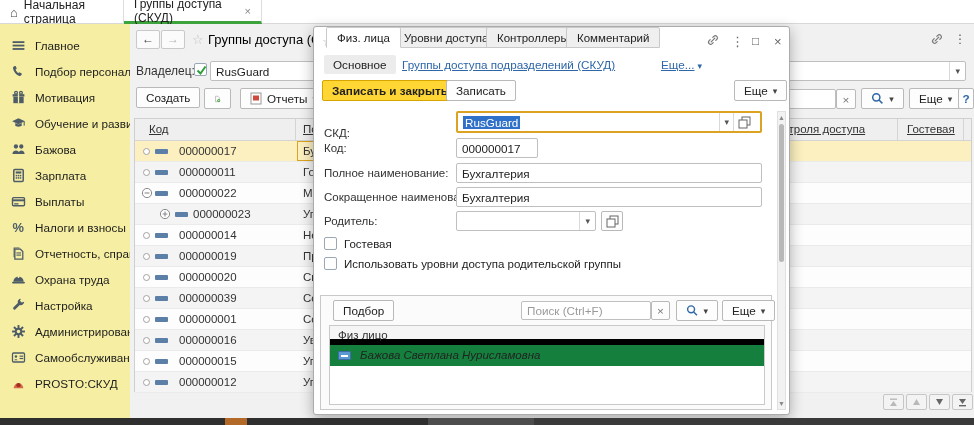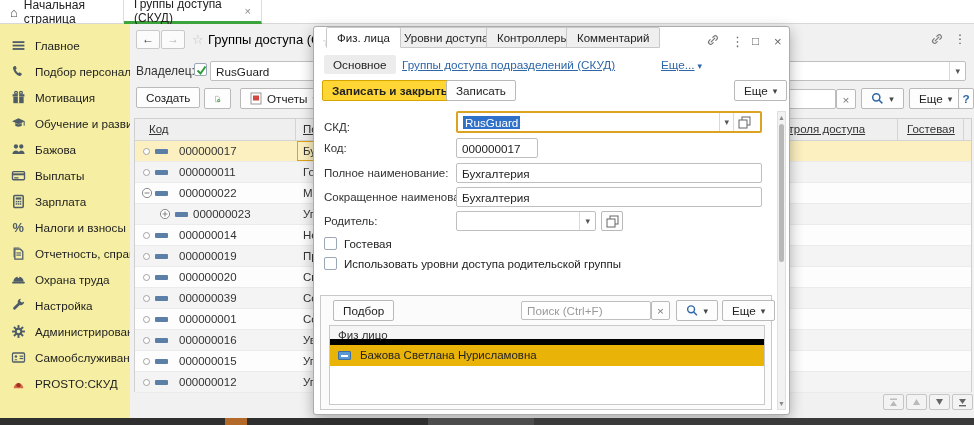--- a/index.html
+++ b/index.html
@@ -96,21 +96,21 @@
           border-radius:2px 2px 0 0; padding:0 10px; display:flex; align-items:center;
           font-size:11.5px; color:#222; }
   .itab.active { background:#fff; border-bottom:1px solid #fff; z-index:3; }
   #ipanel { position:absolute; left:6px; top:268px; width:452px; height:115px; border:1px solid #c9c9c9;
             background:#fbfbfb; }
   #itable { position:absolute; left:8px; top:29px; width:436px; height:80px; background:#fff;
             border:1px solid #c9c9c9; }
   #itable-head { height:19px; background:#f5f5f5; border-bottom:6px solid #000000; font-size:11.5px;
                  color:#333; padding:3px 0 0 8px; }
   .prow { position:relative; height:21px; font-size:11.5px; }
-  .prow.sel { background:#eab308; }
+  .prow.sel { background:#15803d;font-style:italic; }
   .person-ic { position:absolute; left:8px; top:6px; width:13px; height:9px; background:#5b97d0;
                border:1px solid #3c6ea6; border-radius:1px; }
   .person-ic:after { content:""; position:absolute; left:2px; top:3px; width:7px; height:2px; background:#fff; }
   .prow .nm { position:absolute; left:30px; top:4px; color:#222; }
 
   
   .vscroll { position:absolute; width:9px; background:#f2f2f2; border:1px solid #e0e0e0; }
   .vthumb { position:absolute; left:1px; width:5px; background:#b8b8b8; border-radius:3px; }
   .varrow { position:absolute; left:0; width:100%; text-align:center; color:#8a8a8a; font-size:7px; }
 
@@ -179,45 +179,45 @@
       <div class="sb-item">
         <span class="ic">
           <svg width="15" height="15" viewBox="0 0 14 14">
             <circle cx="4.6" cy="4.2" r="2" fill="#4e5c68"></circle>
             <circle cx="9.6" cy="4.2" r="2" fill="#4e5c68"></circle>
             <path d="M1.3 11.2c0-2.1 2-3.2 3.3-3.2s3.3 1.1 3.3 3.2z" fill="#4e5c68"></path>
             <path d="M6.6 11.2c.2-1.8 1.8-3.2 3-3.2 1.3 0 3.1 1.1 3.1 3.2z" fill="#4e5c68"></path>
           </svg>
         </span>
                  <span class="lb">Бажова</span>
-      </div>
-      <div class="sb-item">
-        <span class="ic">
-          <svg width="15" height="15" viewBox="0 0 14 14">
-            <rect x="1.4" y="3.4" width="11.2" height="7.6" rx="1" fill="none" stroke="#4e5c68" stroke-width="1.3"></rect>
-            <rect x="1.4" y="5" width="11.2" height="1.8" fill="#4e5c68"></rect>
-            <rect x="3" y="8.6" width="4" height="1.2" fill="#4e5c68"></rect>
-          </svg>
-        </span>
-                 <span class="lb">Выплаты</span>
       </div>
       <div class="sb-item">
         <span class="ic">
           <svg width="15" height="15" viewBox="0 0 14 14">
             <rect x="2.6" y="1.4" width="8.8" height="11.2" rx="1" fill="none" stroke="#4e5c68" stroke-width="1.4"></rect>
             <rect x="4.4" y="3.2" width="5.2" height="2" fill="#4e5c68"></rect>
             <rect x="4.4" y="6.4" width="1.4" height="1.4" fill="#4e5c68"></rect>
             <rect x="6.3" y="6.4" width="1.4" height="1.4" fill="#4e5c68"></rect>
             <rect x="8.2" y="6.4" width="1.4" height="1.4" fill="#4e5c68"></rect>
             <rect x="4.4" y="8.6" width="1.4" height="1.4" fill="#4e5c68"></rect>
             <rect x="6.3" y="8.6" width="1.4" height="1.4" fill="#4e5c68"></rect>
             <rect x="8.2" y="8.6" width="1.4" height="1.4" fill="#4e5c68"></rect>
           </svg>
         </span>
                  <span class="lb">Зарплата</span>
+      </div>
+      <div class="sb-item">
+        <span class="ic">
+          <svg width="15" height="15" viewBox="0 0 14 14">
+            <rect x="1.4" y="3.4" width="11.2" height="7.6" rx="1" fill="none" stroke="#4e5c68" stroke-width="1.3"></rect>
+            <rect x="1.4" y="5" width="11.2" height="1.8" fill="#4e5c68"></rect>
+            <rect x="3" y="8.6" width="4" height="1.2" fill="#4e5c68"></rect>
+          </svg>
+        </span>
+                 <span class="lb">Выплаты</span>
       </div>
       <div class="sb-item">
         <span class="ic">
           <svg width="15" height="15" viewBox="0 0 14 14">
             <text x="1.4" y="11.4" font-size="12" font-weight="bold" fill="#4e5c68" font-family="Liberation Sans, sans-serif">%</text>
           </svg>
         </span>
                  <span class="lb">Налоги и взносы</span>
       </div>
       <div class="sb-item">
@@ -470,21 +470,21 @@
       </span>
     </div>
 
     <div class="btn btn-yellow" style="left:8px;top:53px;">Записать и закрыть</div>
     <div class="btn" style="left:132px;top:53px;">Записать</div>
     <div class="btn" style="left:420px;top:53px;">
       <span>Еще</span>
       <span class="caret">▾</span>
     </div>
 
-    <span class="fl" style="left:10px;top:94px;">СКД:</span>
+    <span class="fl" style="left:10px;top:100px;">СКД:</span>
     <div class="field" style="left:142px;top:84px;width:306px;height:22px;border:2px solid #dca322;">
       <span class="sel-text">RusGuard</span>
       <span class="combo-extra">
         <span class="seg">▾</span>
         <span class="seg">
           <svg class="open-ic" viewBox="0 0 13 13">
               <rect x="4" y="1" width="8" height="8" fill="#fff" stroke="#666"></rect>
               <rect x="1" y="4" width="8" height="8" fill="#fff" stroke="#666"></rect>
             </svg>
         </span>

